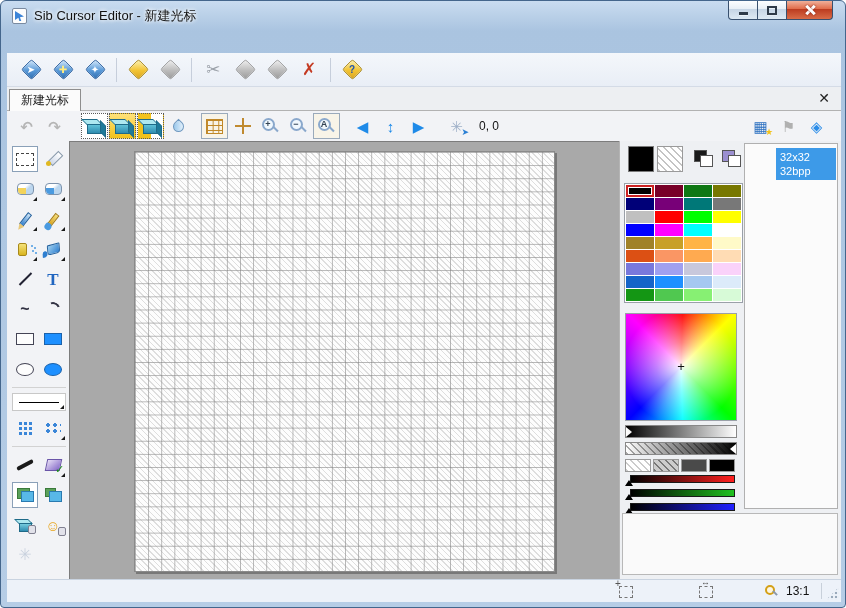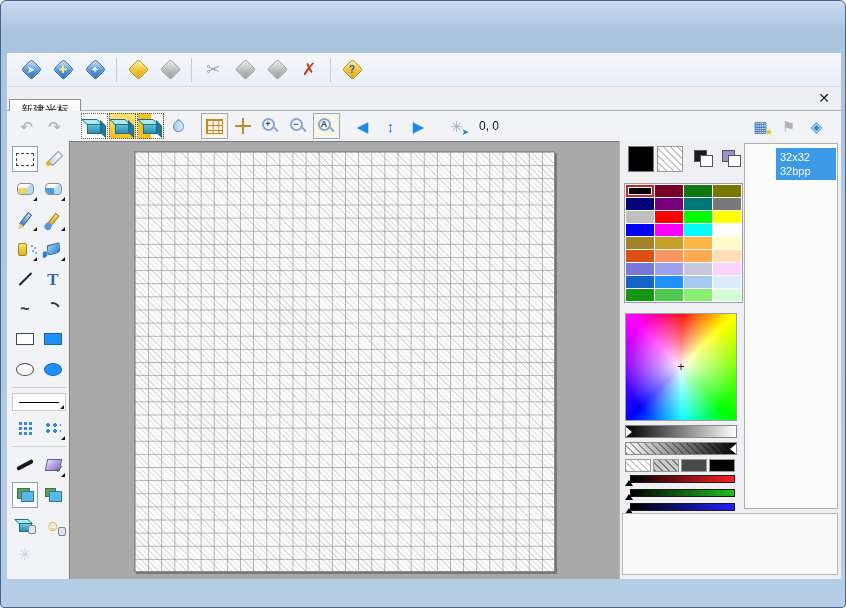--- a/index.html
+++ b/index.html
@@ -47,21 +47,21 @@
   .tsep { width:1px; height:24px; background:#c6cedb; margin:0 5px; }
   .tgap { display:inline-block; height:1px; }
   .diamond { width:17px; height:17px; transform:rotate(45deg) scale(.88); border-radius:3px;
     border:1px solid #2a5e9c; background:linear-gradient(135deg,#d3e8fb,#5a9ad8 55%,#2f6eb0); }
   .diamond.d-yellow { border-color:#a8861a; background:linear-gradient(135deg,#fdf2b0,#f2c435 55%,#d9a41e); }
   .diamond.d-gray { border-color:#9a9a9a; background:linear-gradient(135deg,#efefef,#bcbcbc 55%,#9a9a9a); }
 
   
   .tabbar { position:absolute; left:6px; top:86px; width:834px; height:24px; background:#edeff2;
     border-bottom:1px solid #b2b2b2; }
-  .tab { position:absolute; left:2px; top:12px; width:72px; height:22px; background:#fbfbfb;
+  .tab { position:absolute; left:2px; top:2px; width:72px; height:22px; background:#fbfbfb;
     border:1px solid #8e8e8e; border-bottom:none; display:flex; align-items:center; justify-content:center; font-size:12px; }
   .tab-close { position:absolute; right:9px; top:2px; font-size:14px; font-weight:bold; color:#222; width:16px; height:18px;
     display:flex; align-items:center; justify-content:center; }
 
   
   .editbar { position:absolute; left:6px; top:110px; width:834px; height:30px; background:#f2f3f6;
     display:flex; align-items:center; padding:0 10px 0 6px; }
   .eb-left,.eb-right { display:flex; align-items:center; }
   .eb-right { margin-left:auto; }
   .ebtn { position:relative; width:27px; height:26px; display:flex; align-items:center; justify-content:center;
@@ -232,20 +232,35 @@
   .sb-sep { position:absolute; left:814px; top:3px; width:1px; height:16px; background:#c8d0da; }
   .grip { position:absolute; right:2px; bottom:2px; width:13px; height:13px;
     background-image:radial-gradient(circle at 2px 2px,#9aaabb 1.2px,transparent 1.6px);
     background-size:4px 4px; clip-path:polygon(100% 0,100% 100%,0 100%); }
 </style>
 </head>
 <body>
 
 <div class="win" data-name="app-window">
 
+  <div class="titlebar" data-name="title-bar">
+    <span class="app-icon" data-name="app-icon"></span>
+    <span class="title" data-name="window-title">Sib Cursor Editor - 新建光标</span>
+    <div class="caps" data-name="window-controls">
+      <div class="cap min" data-name="minimize-button">
+          <span class="g-min" data-name="minimize-icon"></span>
+        </div>
+      <div class="cap max" data-name="maximize-button">
+          <span class="g-max" data-name="maximize-icon"></span>
+        </div>
+      <div class="cap close" data-name="close-button">
+          <span class="g-close" data-name="close-icon"></span>
+        </div>
+    </div>
+  </div>
 
 
   <div class="toolbar" data-name="main-toolbar">
       <div class="tbtn" data-name="new-cursor-button">
         <span class="ic diamond d-blue" data-name="new-cursor-icon"></span>
         <span class="ov" data-name="new-cursor-badge-icon" style="color: rgb(255, 255, 255);">➤</span>
       </div>
       <div class="tbtn" data-name="new-from-image-button">
         <span class="ic diamond d-blue" data-name="new-from-image-icon"></span>
         <span class="ov" data-name="new-from-image-badge-icon" style="color: rgb(255, 236, 128);">✚</span>
@@ -511,14 +526,22 @@
       </div>
     <div class="frames" data-name="frames-list">
       <div class="frame-item" data-name="frame-item">
         <div data-name="frame-size-label">32x32</div>
         <div data-name="frame-depth-label">32bpp</div>
       </div>
     </div>
     <div class="preview" data-name="preview-panel"></div>
   </div>
 
+  <div class="statusbar" data-name="status-bar">
+    <span class="sb-pos" data-name="selection-position-icon"></span>
+    <span class="sb-size" data-name="selection-size-icon"></span>
+    <span class="sb-mag" data-name="zoom-status-icon"></span>
+    <span class="sb-zoom-label" data-name="zoom-level-label">13:1</span>
+    <span class="sb-sep" data-name="status-separator"></span>
+    <span class="grip" data-name="resize-grip"></span>
+  </div>
 
 </div>
 
 </body></html>

